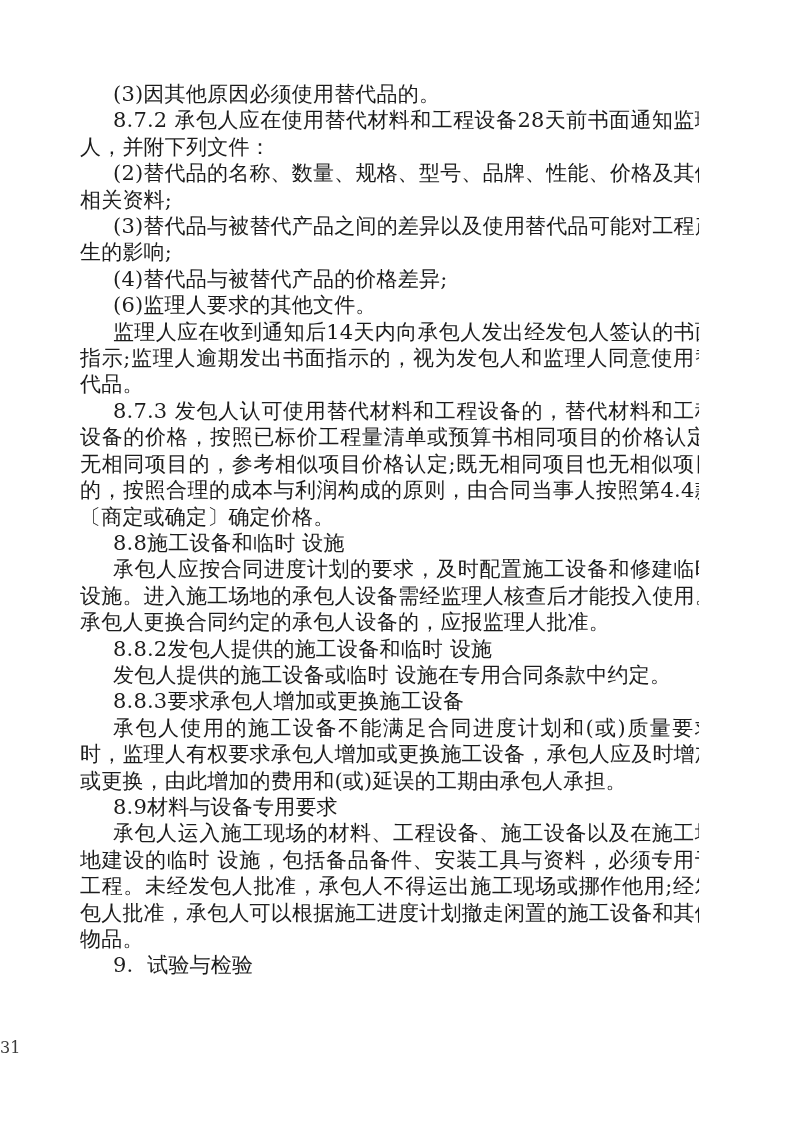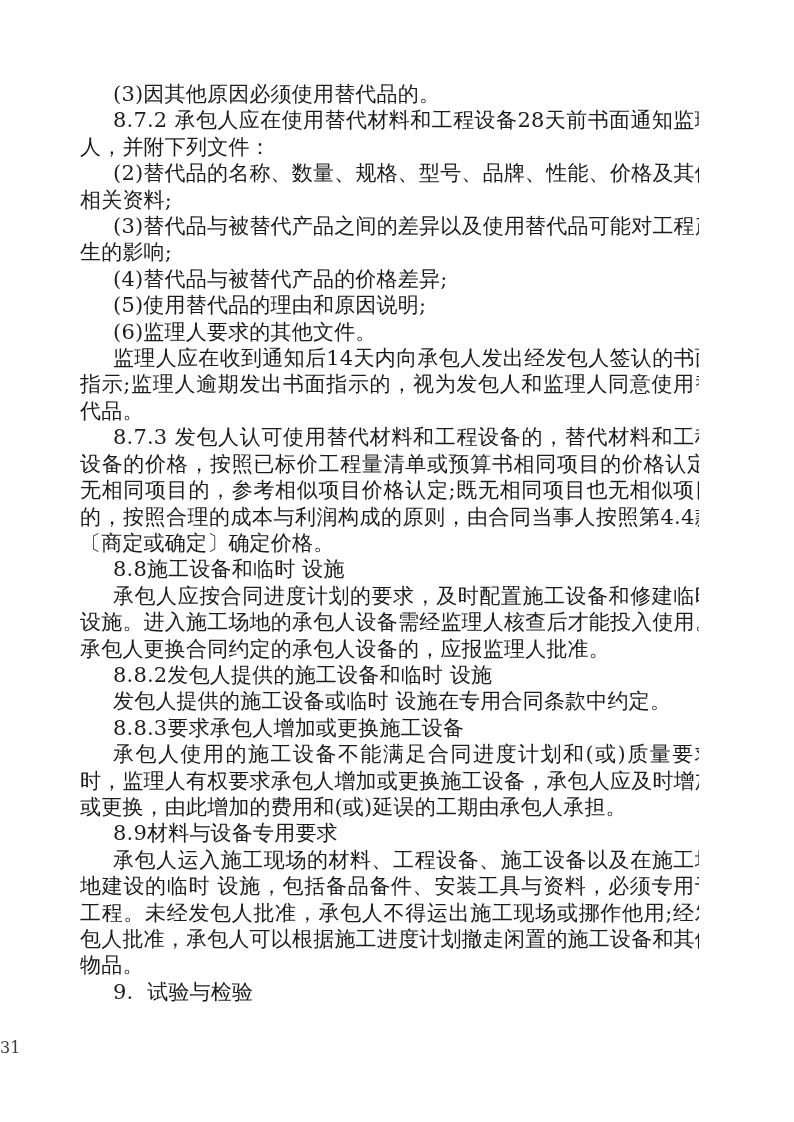--- a/index.html
+++ b/index.html
@@ -46,21 +46,20 @@
 </head>
 <body>
 
 <div class="page">
   <div class="content">
     <p>(3)因其他原因必须使用替代品的。</p>
     <p>8.7.2 承包人应在使用替代材料和工程设备28天前书面通知监理人，并附下列文件：</p>
     <p>(2)替代品的名称、数量、规格、型号、品牌、性能、价格及其他相关资料;</p>
     <p>(3)替代品与被替代产品之间的差异以及使用替代品可能对工程产生的影响;</p>
     <p>(4)替代品与被替代产品的价格差异;</p>
-    <p>(5)使用替代品的理由和原因说明;</p>
     <p>(6)监理人要求的其他文件。</p>
     <p>监理人应在收到通知后14天内向承包人发出经发包人签认的书面指示;监理人逾期发出书面指示的，视为发包人和监理人同意使用替代品。</p>
     <p>8.7.3 发包人认可使用替代材料和工程设备的，替代材料和工程设备的价格，按照已标价工程量清单或预算书相同项目的价格认定;无相同项目的，参考相似项目价格认定;既无相同项目也无相似项目的，按照合理的成本与利润构成的原则，由合同当事人按照第4.4款〔商定或确定〕确定价格。</p>
     <p>8.8施工设备和临时 设施</p>
     <p>承包人应按合同进度计划的要求，及时配置施工设备和修建临时 设施。进入施工场地的承包人设备需经监理人核查后才能投入使用。承包人更换合同约定的承包人设备的，应报监理人批准。</p>
     <p>8.8.2发包人提供的施工设备和临时 设施</p>
     <p>发包人提供的施工设备或临时 设施在专用合同条款中约定。</p>
     <p>8.8.3要求承包人增加或更换施工设备</p>
     <p>承包人使用的施工设备不能满足合同进度计划和(或)质量要求时，监理人有权要求承包人增加或更换施工设备，承包人应及时增加或更换，由此增加的费用和(或)延误的工期由承包人承担。</p>
     <p>8.9材料与设备专用要求</p>

